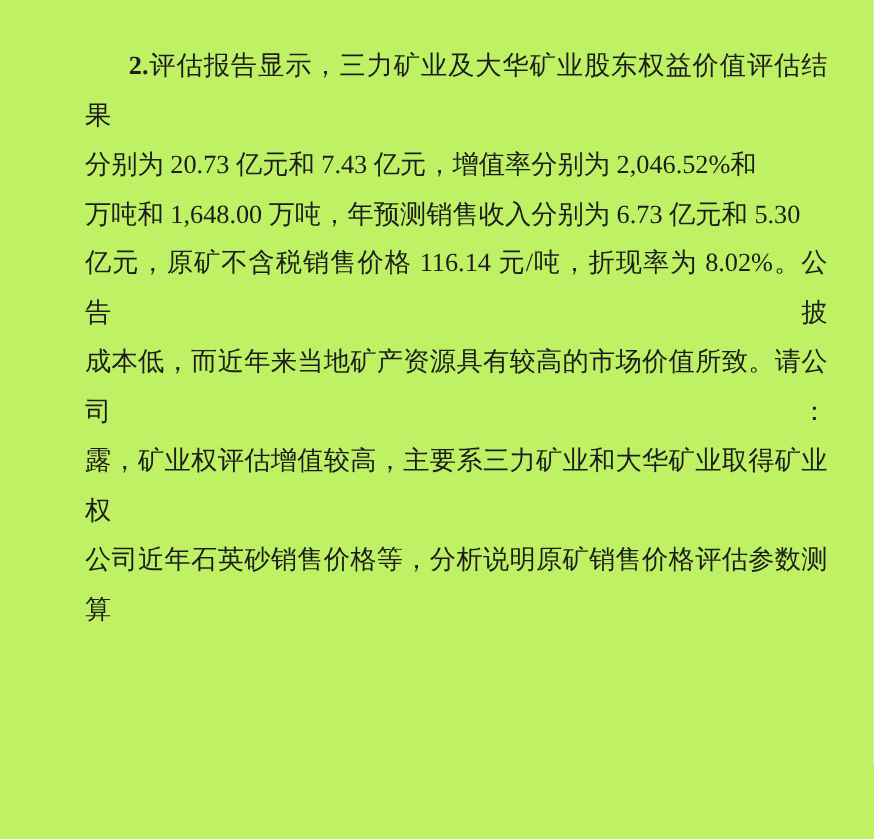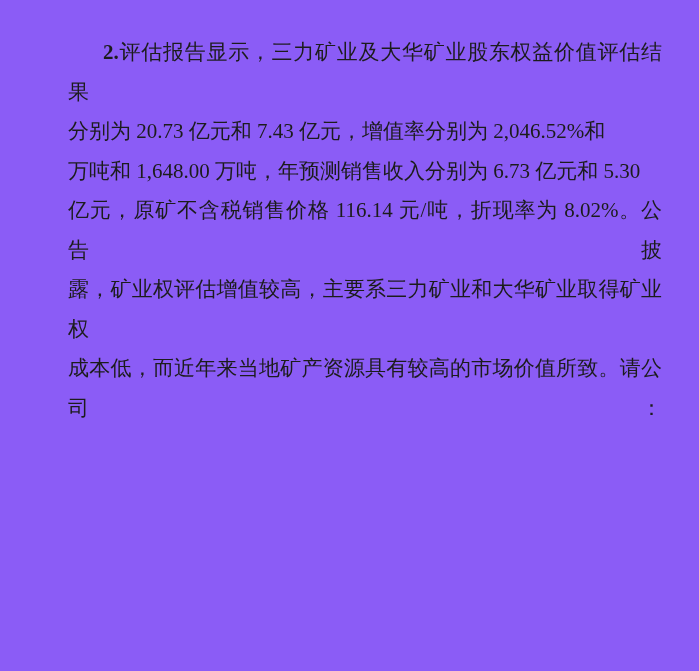--- a/index.html
+++ b/index.html
@@ -4,21 +4,21 @@
 <style>
   html, body {
     margin: 0;
     padding: 0;
     background: #ffffff;
   }
   .page {
     position: relative;
     width: 699px;
     height: 671px;
-    background: #8b5cf6;
+    background: #bef264;
     overflow: hidden;
     font-family: "Liberation Serif", "DejaVu Serif", serif;
   }
   .doc-paragraph {
     position: absolute;
     top: 33px;
     left: 68px;
     width: 594px;
     color: #1c1c1c;
     font-size: 21px;
@@ -41,17 +41,18 @@
 </style>
 </head>
 <body>
 
 <div class="page">
   <div class="doc-paragraph" id="paragraph">
       <div class="text-line justify indent"><span class="seg-bold">2.</span><span class="seg-normal">评估报告显示，三力矿业及大华矿业股东权益价值评估结果</span></div>
       <div class="text-line"><span class="seg-normal">分别为 20.73 亿元和 7.43 亿元，增值率分别为 2,046.52%和</span></div>
       <div class="text-line"><span class="seg-normal">万吨和 1,648.00 万吨，年预测销售收入分别为 6.73 亿元和 5.30</span></div>
       <div class="text-line justify"><span class="seg-normal">亿元，原矿不含税销售价格 116.14 元/吨，折现率为 8.02%。公告披</span></div>
+      <div class="text-line justify"><span class="seg-normal">成本低，而近年来当地矿产资源具有较高的市场价值所致。请公司：</span></div>
       <div class="text-line justify"><span class="seg-normal">露，矿业权评估增值较高，主要系三力矿业和大华矿业取得矿业权</span></div>
-      <div class="text-line justify"><span class="seg-normal">成本低，而近年来当地矿产资源具有较高的市场价值所致。请公司：</span></div>
+      <div class="text-line justify"><span class="seg-normal">公司近年石英砂销售价格等，分析说明原矿销售价格评估参数测算</span></div>
       <div class="text-line justify"></div>
     </div>
 </div>
 
 </body></html>

